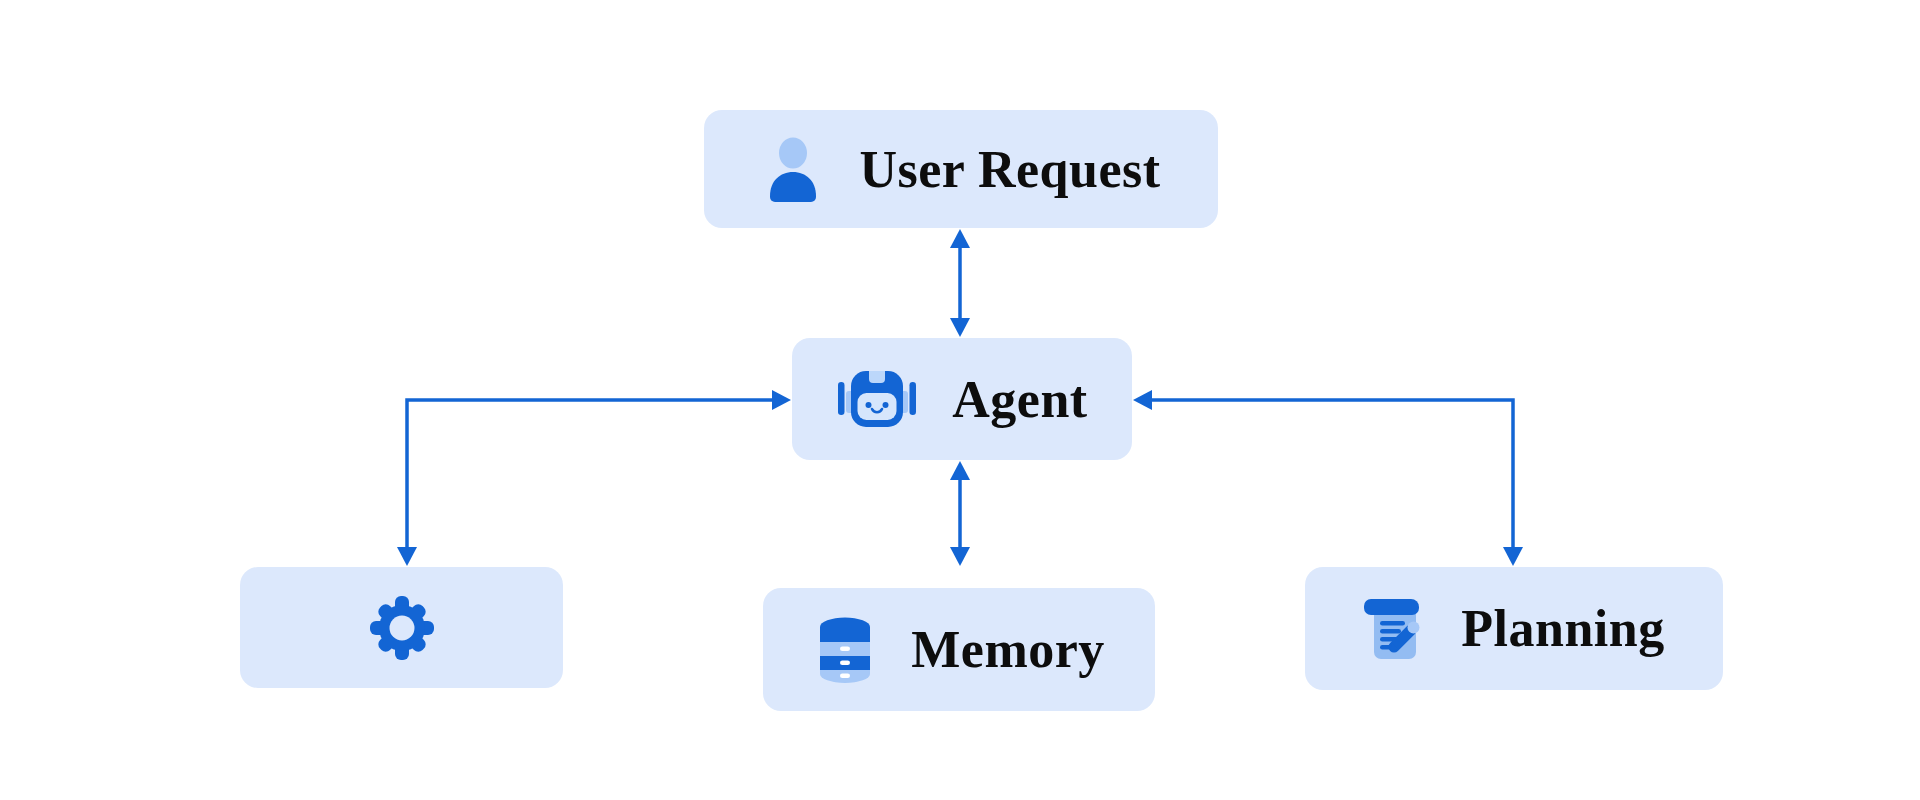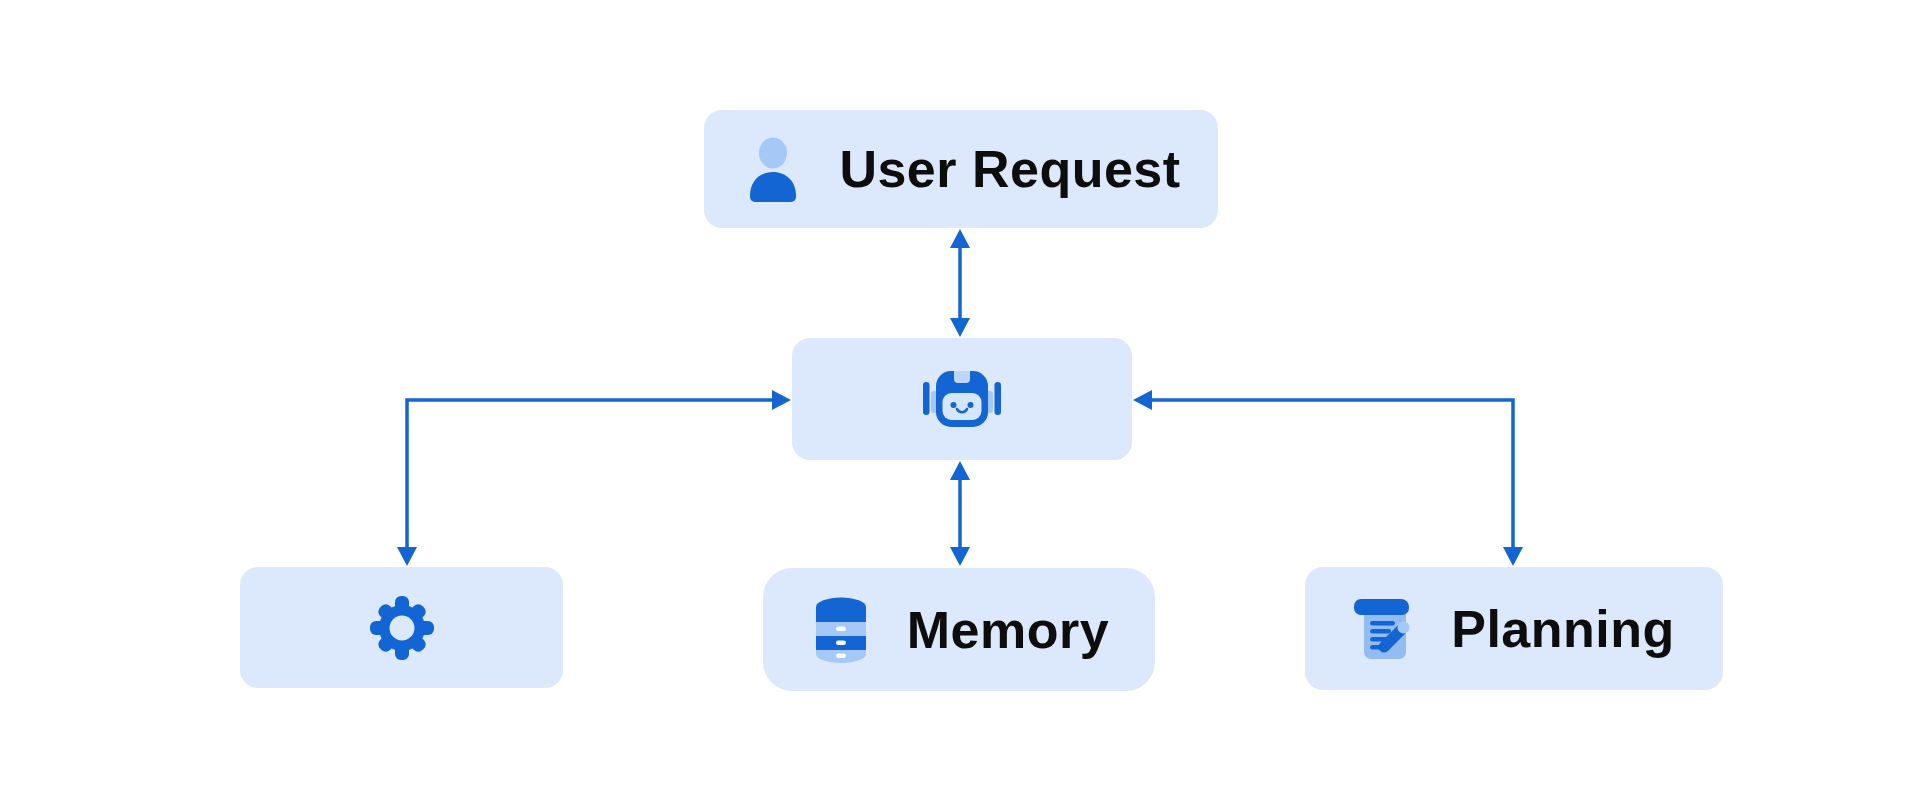--- a/index.html
+++ b/index.html
@@ -6,21 +6,21 @@
     margin: 0;
     padding: 0;
     background: #ffffff;
   }
   .canvas {
     position: relative;
     width: 1920px;
     height: 800px;
     background: #ffffff;
     overflow: hidden;
-    font-family: Liberation Sans, sans-serif;
+    font-family: Liberation Serif, serif;
   }
   .connector-layer {
     position: absolute;
     left: 0;
     top: 0;
     width: 1920px;
     height: 800px;
     pointer-events: none;
   }
   .node {
@@ -42,21 +42,21 @@
   }
   .node .icon {
     display: flex;
     align-items: center;
     justify-content: center;
     flex: 0 0 auto;
   }
   #node-user-request { left: 704px; top: 110px; width: 514px; height: 118px; }
   #node-agent        { left: 792px; top: 338px; width: 340px; height: 122px; }
   #node-tools        { left: 240px; top: 567px; width: 323px; height: 121px; }
-  #node-memory       { left: 763px; top: 568px; width: 392px; height: 123px; border-radius: 29px; }
+  #node-memory       { left: 763px; top: 588px; width: 392px; height: 123px; }
   #node-planning     { left: 1305px; top: 567px; width: 418px; height: 123px; align-items: center; }
 </style>
 </head>
 <body>
 
 <div class="canvas">
 
   <svg class="connector-layer" width="1920" height="800" viewBox="0 0 1920 800">
     <g stroke="#1365d4" stroke-width="3.5" fill="#1365d4">
 
@@ -111,20 +111,21 @@
         <path d="M33 4 h16 v8 a4 4 0 0 1 -4 4 h-8 a4 4 0 0 1 -4 -4 z" fill="#bcd7fa"></path>
 
         <rect x="21.5" y="26" width="39" height="27" rx="9" fill="#d6e6fc"></rect>
 
         <circle cx="32.5" cy="38" r="3" fill="#1365d4"></circle>
         <circle cx="49.5" cy="38" r="3" fill="#1365d4"></circle>
 
         <path d="M36 42 a5.5 5.5 0 0 0 10 0" fill="none" stroke="#1365d4" stroke-width="2.6" stroke-linecap="round"></path>
       </svg>
     </span>
+    <span class="label">Agent</span>
   </div>
 
   <div class="node" id="node-tools">
     <span class="icon">
       <svg width="68" height="68" viewBox="0 0 68 68">
         <g fill="#1365d4">
           <rect x="27" y="2" width="14" height="64" rx="6"></rect>
           <rect x="2" y="27" width="64" height="14" rx="6"></rect>
           <g transform="rotate(45 34 34)">
             <rect x="27" y="4" width="14" height="60" rx="6"></rect>

